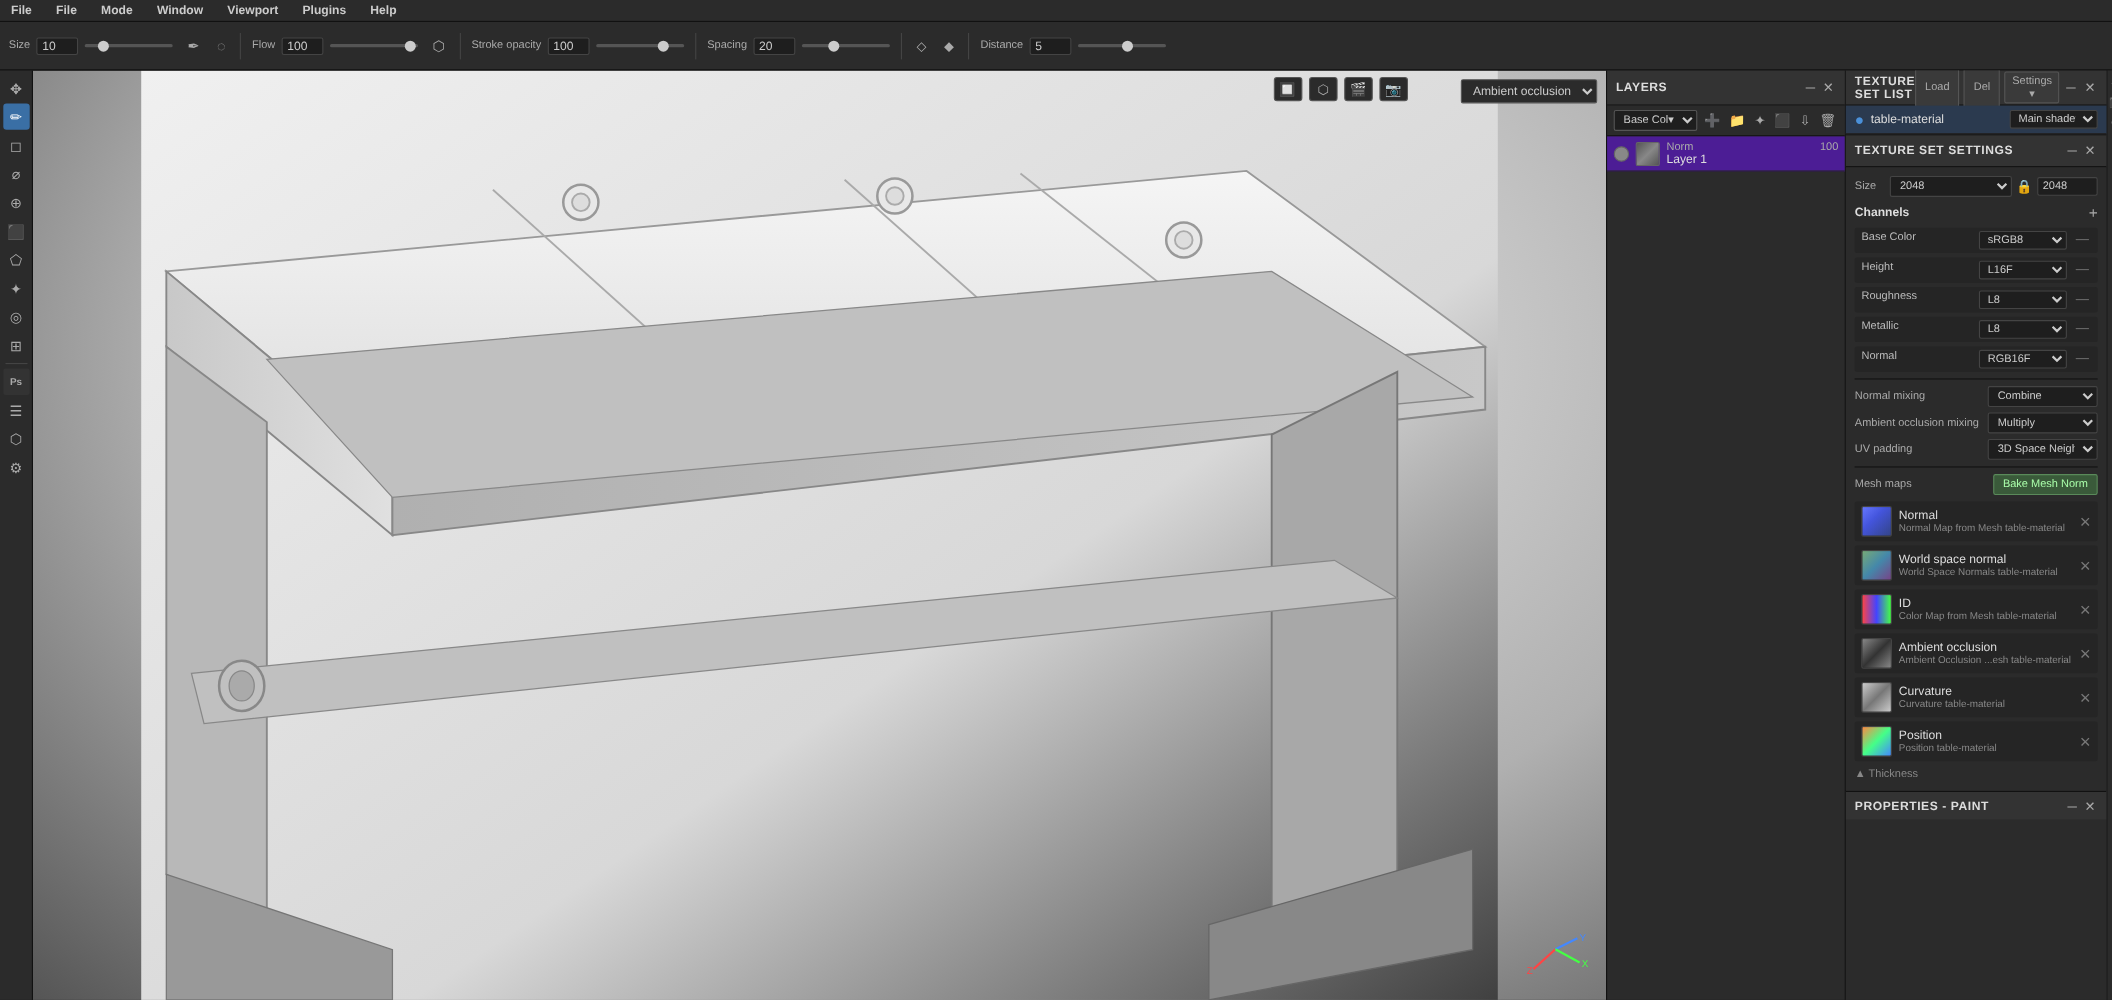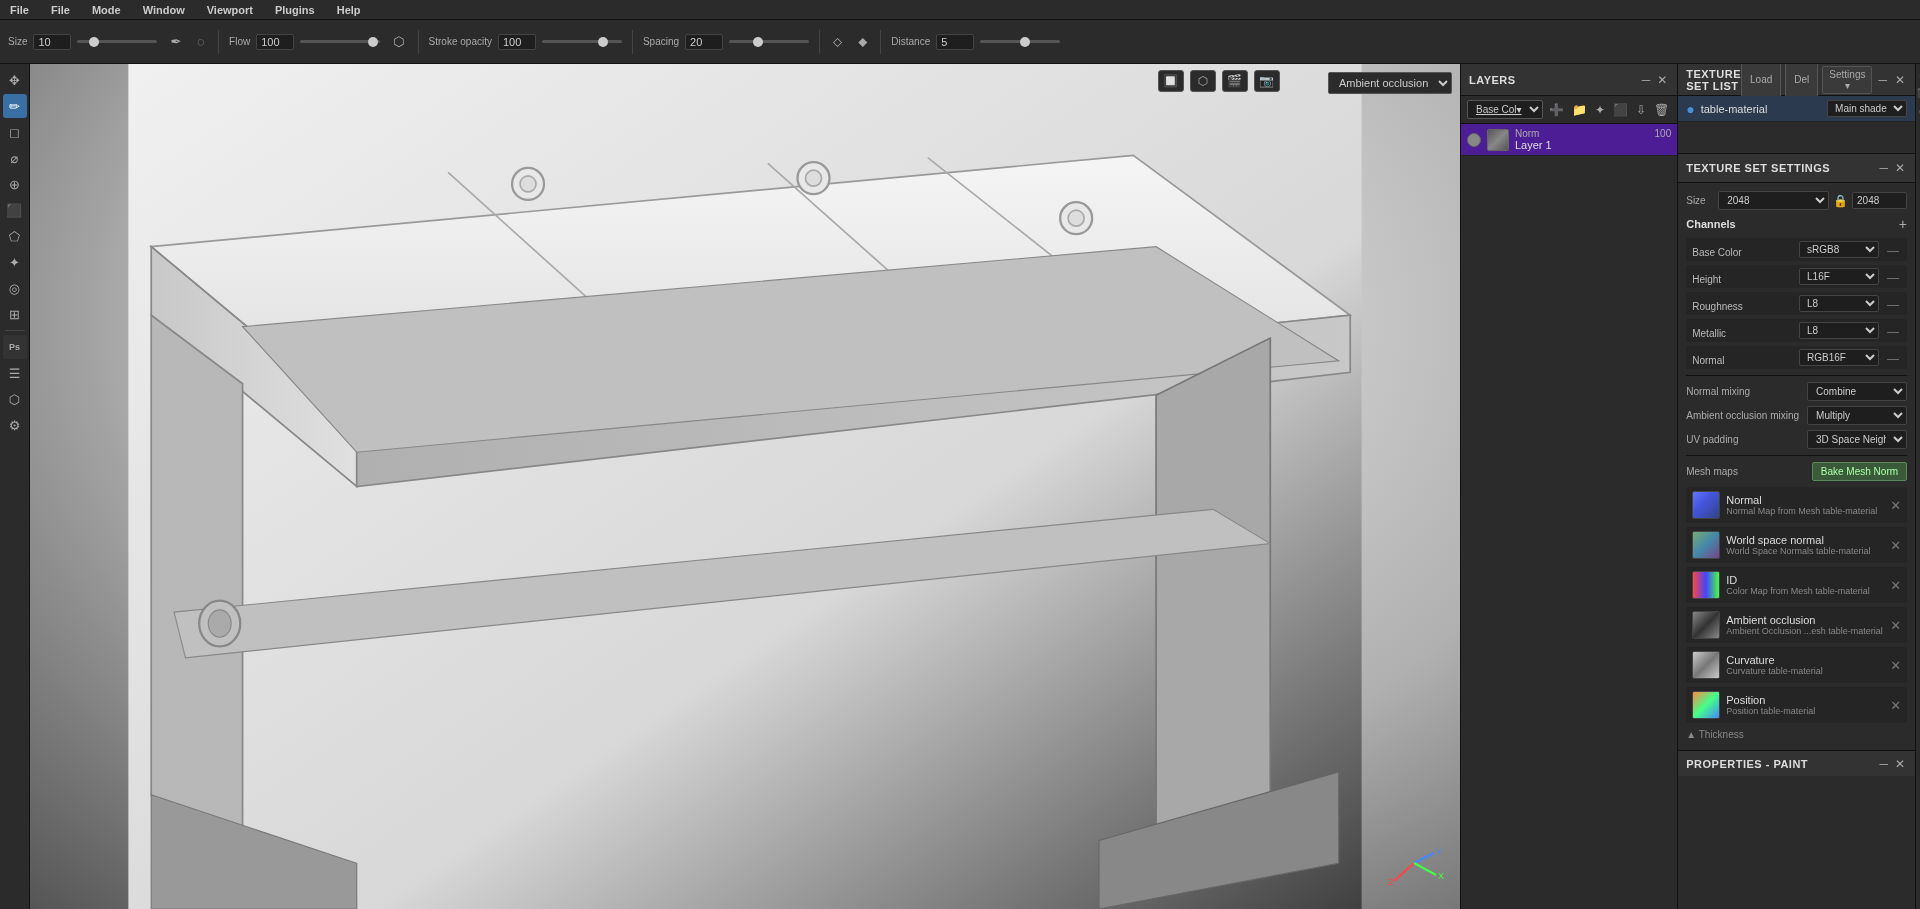--- a/index.html
+++ b/index.html
@@ -247,21 +247,20 @@
       border-bottom: 1px solid #111;
     }
     .layers-channel-select {
       background: #1e1e1e;
       border: 1px solid #555;
       color: #ccc;
       padding: 2px 4px;
       font-size: 10px;
       border-radius: 2px;
       flex: 1;
-      text-decoration: underline;
     }
 
     .layer-item {
       display: flex;
       align-items: center;
       padding: 4px 6px;
       background: #4c1d95;
       border-bottom: 1px solid #222;
       gap: 6px;
     }
@@ -387,21 +386,21 @@
     .add-btn {
       background: none;
       border: none;
       color: #aaa;
       cursor: pointer;
       font-size: 14px;
     }
 
     .channel-row {
       display: flex;
-      align-items: flex-end;
+      align-items: flex-start;
       margin-bottom: 4px;
       background: #252525;
       border-radius: 2px;
       padding: 3px 6px;
       gap: 6px;
     }
     .channel-name {
       color: #bbb;
       font-size: 10px;
       flex: 1;
@@ -803,21 +802,21 @@
         </div>
       </div>
       <div class="texture-set-item">
         <span style="color:#4a90d9; font-size:14px;">●</span>
         <span class="ts-name">table-material</span>
         <select class="channel-format-select" style="width:80px;">
           <option>Main shade▾</option>
         </select>
       </div>
 
-      <div style="flex:1; overflow-y:auto; background:#2b2b2b;margin-top:31px;">
+      <div style="flex:1; overflow-y:auto; background:#2b2b2b;">
         <div style="background:#333; padding:5px 8px; display:flex; align-items:center; justify-content:space-between; border-bottom:1px solid #111; border-top:1px solid #111;">
           <span class="panel-title">TEXTURE SET SETTINGS</span>
           <div style="display:flex; gap:3px;">
             <button class="panel-icon-btn">─</button>
             <button class="panel-icon-btn">✕</button>
           </div>
         </div>
         <div style="padding:8px;">
 
           <div class="tss-size-row">

